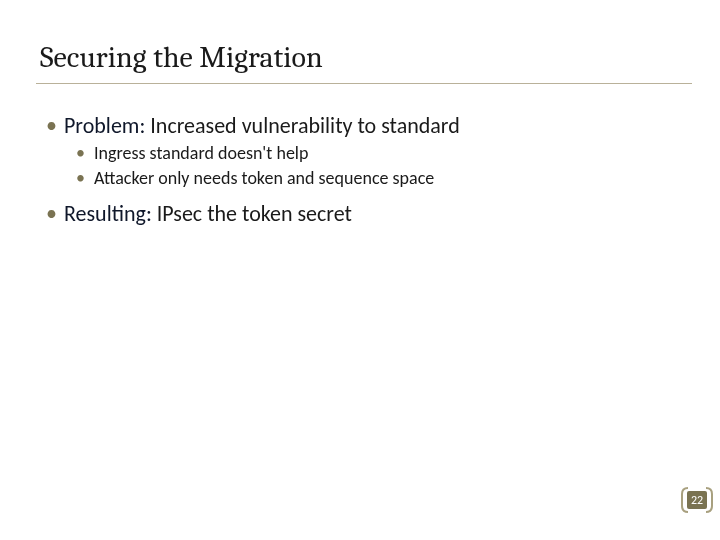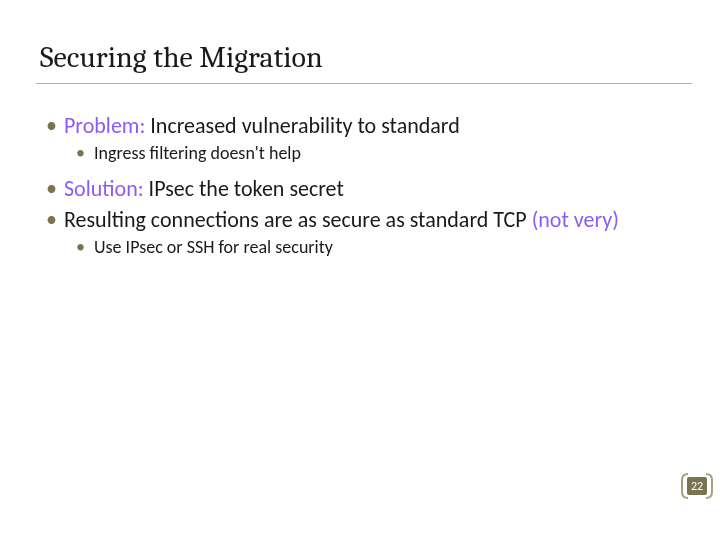--- a/index.html
+++ b/index.html
@@ -43,21 +43,21 @@
     padding-left: 22px;
   }
   .lvl1 > li::before {
     content: "•";
     position: absolute;
     left: 4px;
     top: 0;
     color: #7a7352;
     font-size: 22px;
   }
-  .accent { color: #8b5cf6; margin-top: 16px; }
+  .accent { color: #0f172a; margin-top: 16px; }
   .lvl2 {
     margin-top: 2px;
     margin-bottom: 10px;
   }
   .lvl2 > li {
     font-size: 18px;
     color: #1a1a1a;
     line-height: 1.3;
     position: relative;
     padding-left: 20px;
@@ -68,21 +68,21 @@
     content: "•";
     position: absolute;
     left: 2px;
     top: 0;
     color: #7a7352;
     font-size: 18px;
   }
   .pagenum-wrap {
     position: absolute;
     right: 6px;
-    bottom: 40px;
+    bottom: 26px;
     width: 34px;
     height: 28px;
     display: flex;
     align-items: center;
     justify-content: center;
   }
   .bracket {
     position: absolute;
     width: 10px;
     height: 26px;
@@ -114,34 +114,29 @@
 
   <h1 class="title">Securing the Migration</h1>
   <div class="title-underline"></div>
 
   <div class="content">
     <ul class="lvl1">
 
       <li>
         <span class="accent">Problem: </span><span>Increased vulnerability to standard</span>
         <ul class="lvl2">
-          <li>Ingress filtering doesn't help</li>
+          <li>Ingress standard doesn't help</li>
+          <li>Attacker only needs token and sequence space</li>
         </ul>
       </li>
 
       <li>
-        <span class="accent">Solution: </span><span>IPsec the token secret</span>
+        <span class="accent">Resulting: </span><span>IPsec the token secret</span>
       </li>
 
-      <li>
-        <span>Resulting connections are as secure as standard TCP </span><span class="accent">(not very)</span>
-        <ul class="lvl2">
-          <li>Use IPsec or SSH for real security</li>
-        </ul>
-      </li>
 
     </ul>
   </div>
 
   <div class="pagenum-wrap">
     <span class="bracket left">
       <svg viewBox="0 0 10 26">
           <path d="M8 1 Q2 1 2 7 L2 19 Q2 25 8 25"></path>
         </svg>
     </span>

